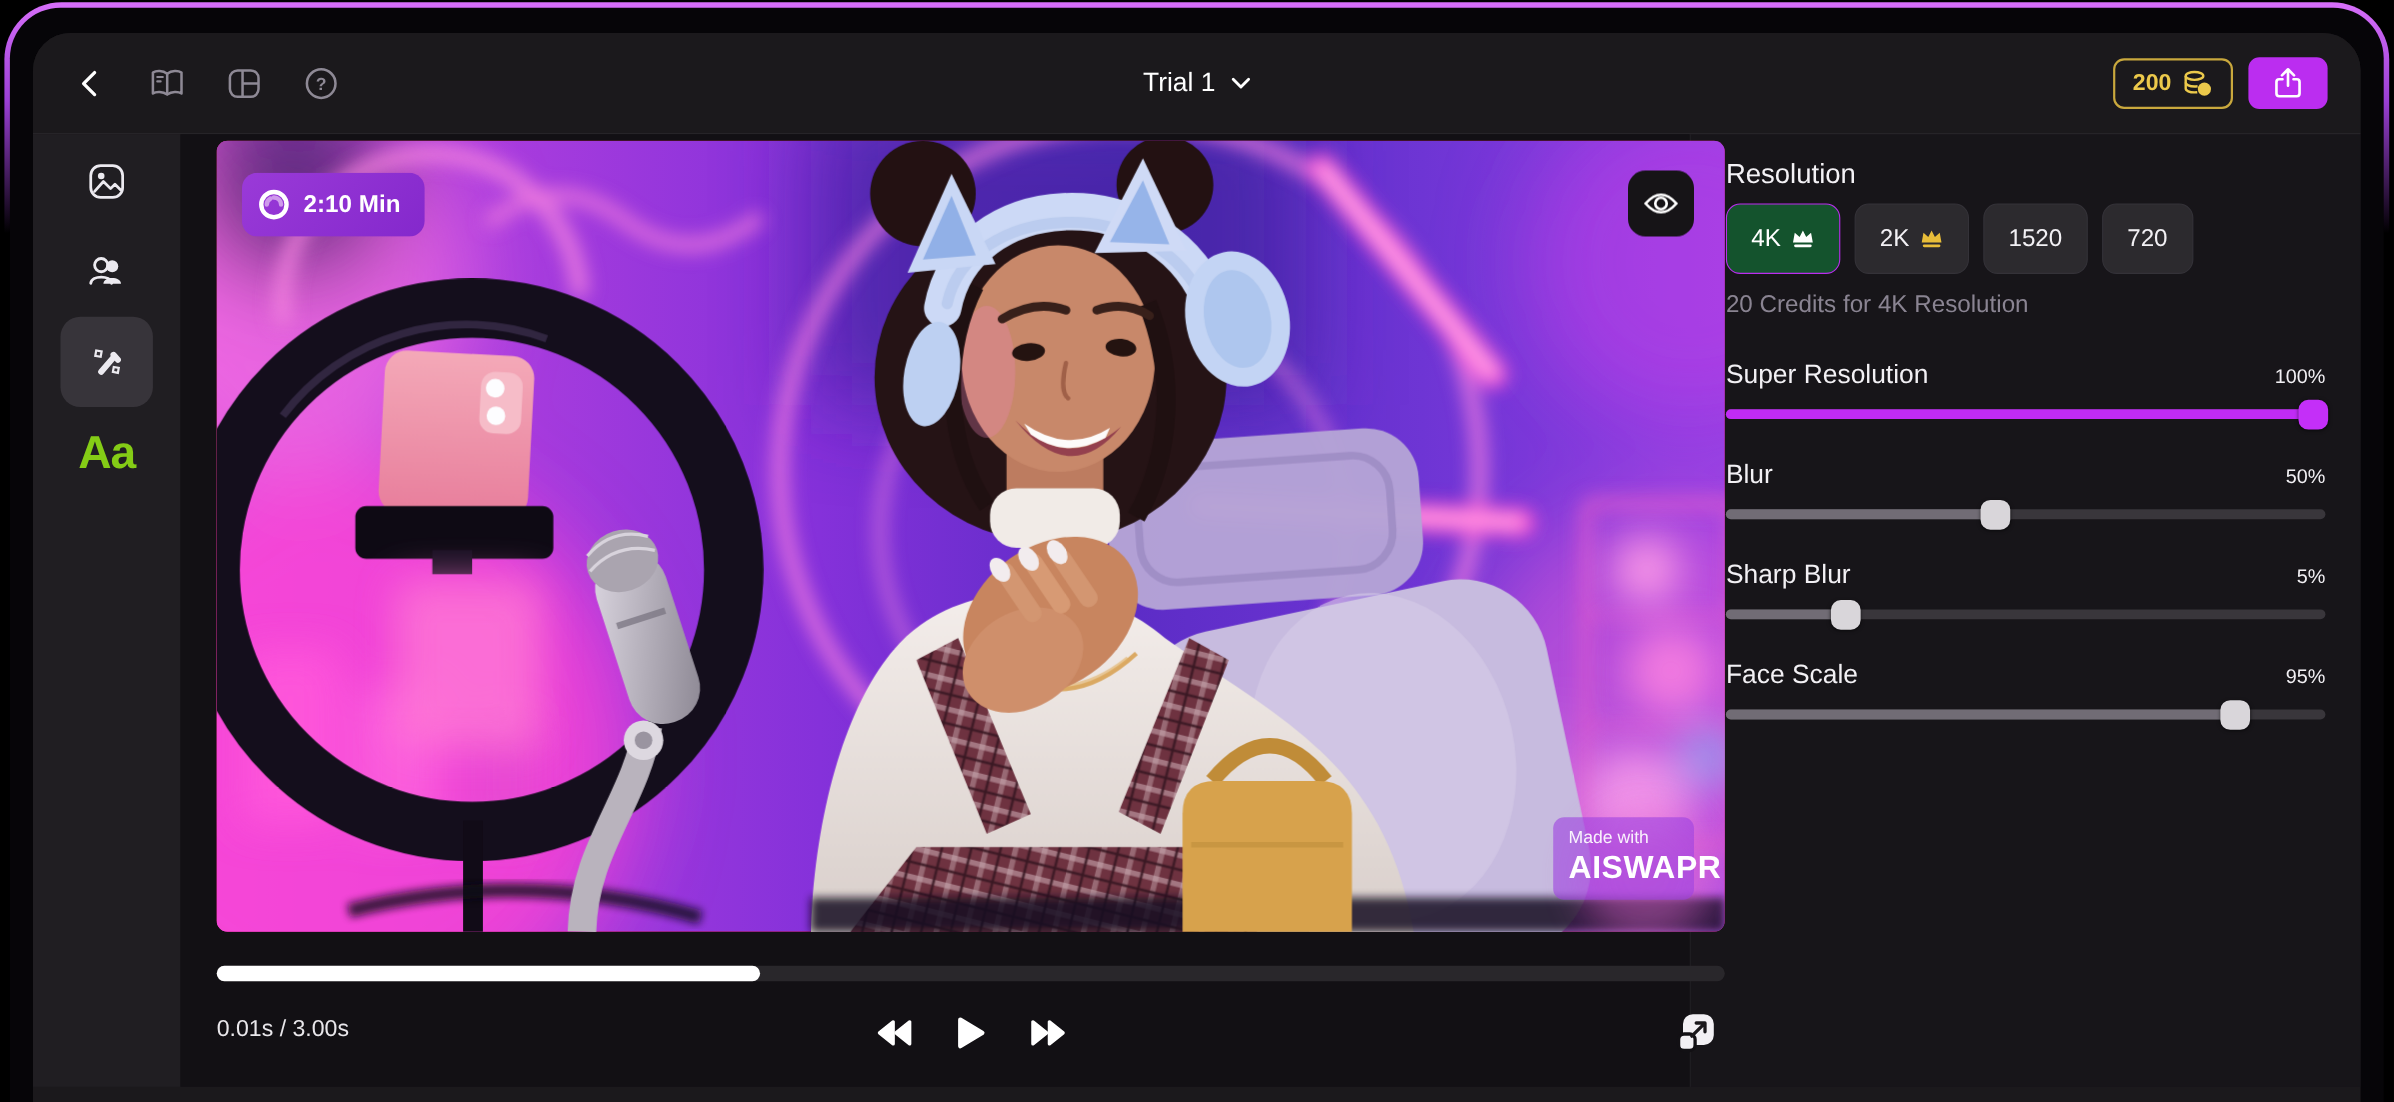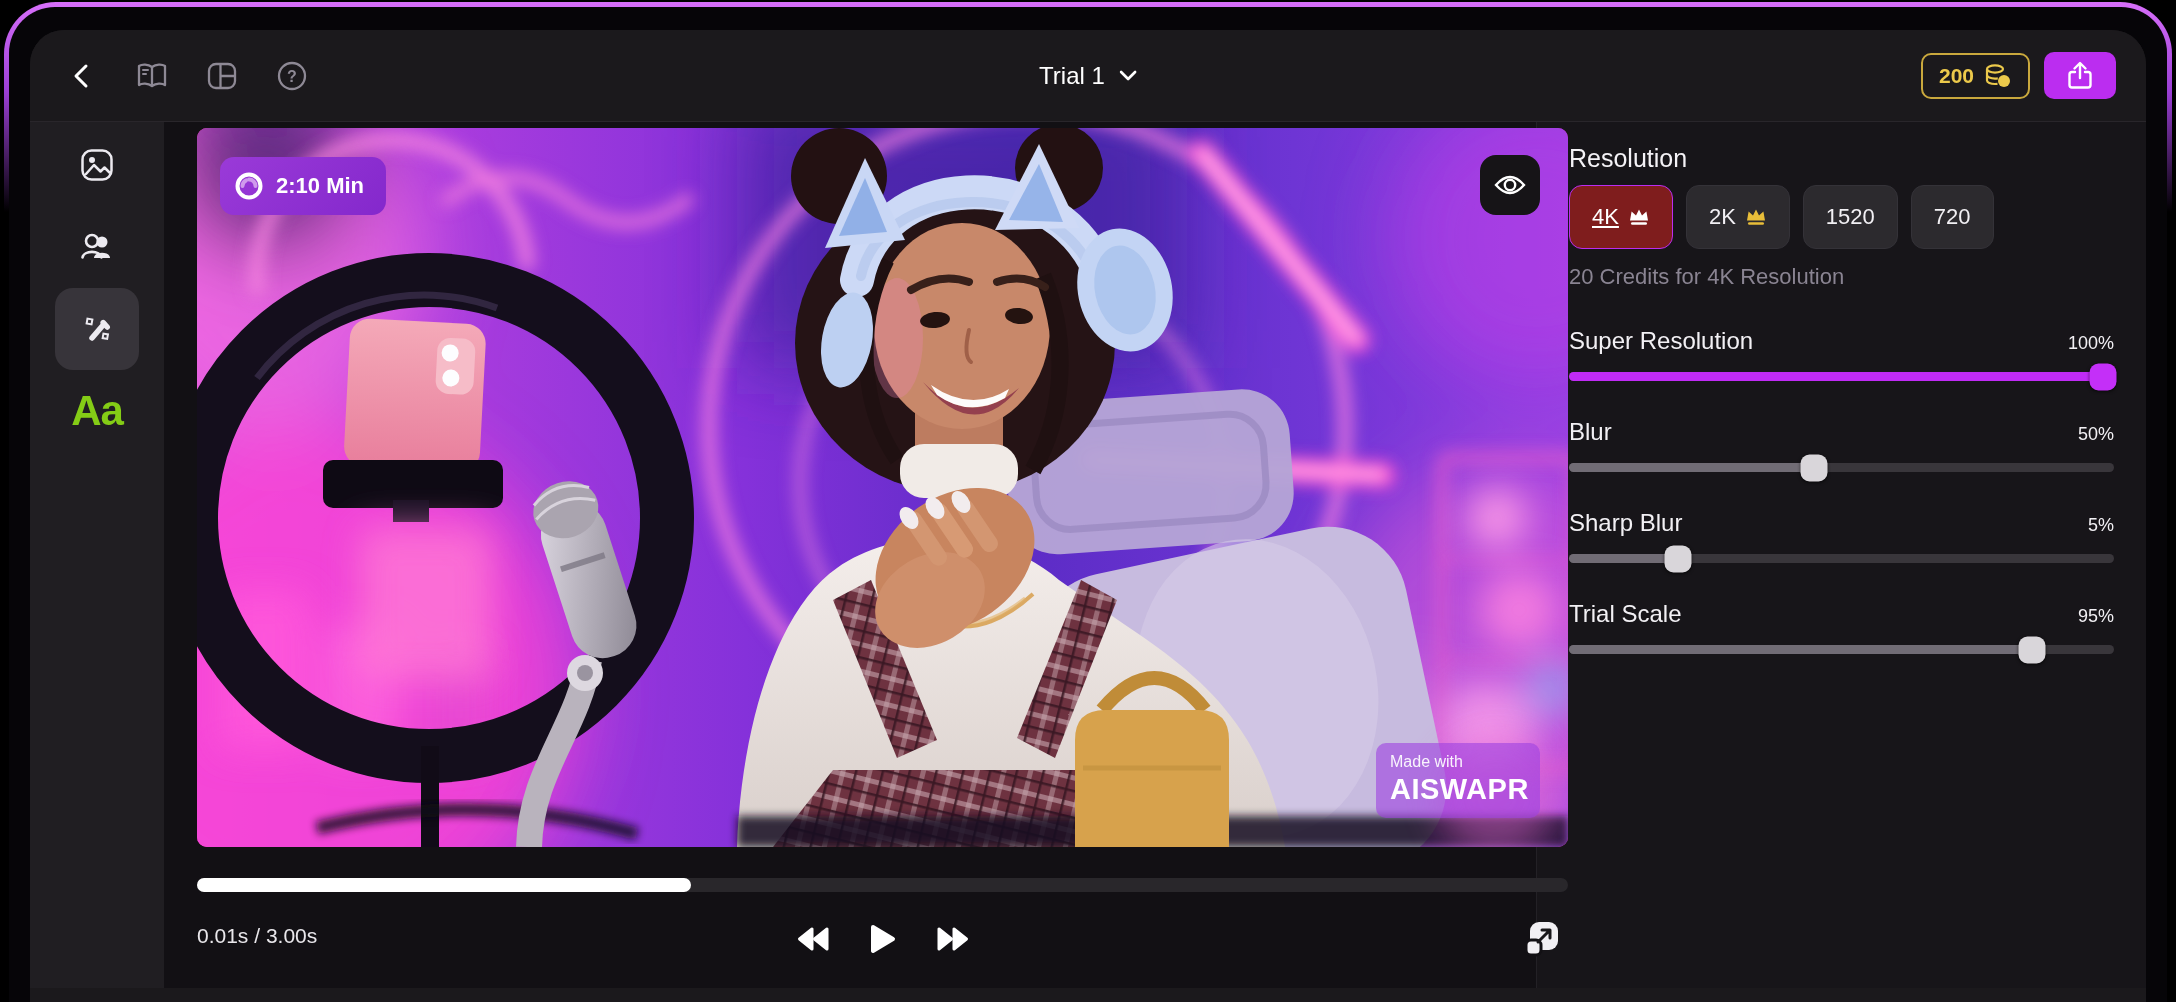--- a/index.html
+++ b/index.html
@@ -40,21 +40,21 @@
   .stage { flex:1; background:#121014; position:relative; }
   .video { position:absolute; left:33px; top:6px; width:1371px; height:719px;
     border-radius:10px; overflow:hidden; background:#be185d; }
   .video svg.scene { position:absolute; inset:0; display:block; }
 
   .dur-badge { position:absolute; left:23px; top:29px; height:58px; padding:0 22px 0 14px;
     background:linear-gradient(135deg,#9a3ad8,#8428cc); border-radius:14px;
     display:flex; align-items:center; gap:12px; color:#fff; font-size:22px; font-weight:bold; cursor:pointer; }
   .eye-btn { position:absolute; right:28px; top:27px; width:60px; height:60px;
     background:#161417; border-radius:16px; display:flex; align-items:center; justify-content:center; cursor:pointer; }
-  .watermark { position:absolute; right:28px; bottom:29px; width:164px; padding:10px 14px 12px;
+  .watermark { position:absolute; right:28px; bottom:29px; width:128px; padding:10px 14px 12px;
     background:rgba(158,68,224,0.62); border-radius:10px; color:#fff; }
   .watermark .wm-small { font-size:16px; opacity:.92; }
   .watermark .wm-brand { font-size:29px; font-weight:bold; letter-spacing:.5px; margin-top:2px; }
 
   .timeline { position:absolute; left:33px; top:756px; width:1371px; height:14px;
     border-radius:7px; background:#29272b; cursor:pointer; }
   .timeline .fill { height:100%; background:#fff; border-radius:7px; }
 
   .ctl-row { position:absolute; left:33px; top:790px; width:1371px; height:54px; }
   .time-display { position:absolute; left:0; top:12px; color:#e9e7eb; font-size:21px; }
@@ -64,21 +64,21 @@
   .expand-btn { position:absolute; right:6px; top:6px; cursor:pointer; }
 
   
   .panel { width:610px; background:#171519; border-left:1px solid #232126;
     padding:22px 32px 0 32px; }
   .panel h2 { color:#f4f2f6; font-size:25px; font-weight:normal; }
   .res-row { display:flex; gap:13px; margin-top:12px; }
   .res-btn { height:64px; border-radius:13px; background:#2c2a2e; color:#f2f0f4;
     font-size:22px; display:flex; align-items:center; justify-content:center; gap:9px;
     padding:0 22px; cursor:pointer; border:1px solid #343238; }
-  .res-btn.selected { background:#7f1d1d; border-color:#bb2df0; color:#fff;text-decoration:underline; }
+  .res-btn.selected { background:#14532d; border-color:#bb2df0; color:#fff; }
   .res-note { margin-top:15px; color:#8a8492; font-size:22px; }
 
   .slider-group { margin-top:37px; }
   .slider-group:first-of-type { margin-top:35px; }
   .sl-head { display:flex; align-items:baseline; justify-content:space-between; }
   .sl-label { color:#f2f0f4; font-size:24px; }
   .sl-value { color:#f2f0f4; font-size:18px; }
   .track { position:relative; margin-top:17px; height:9px; border-radius:5px; background:#39363b; }
   .track .tfill { position:absolute; left:0; top:0; height:100%; border-radius:5px; background:#716c75; }
   .track.accent .tfill { background:#c02bf5; }
@@ -464,21 +464,21 @@
               <span class="sl-value">5%</span>
             </div>
             <div class="track">
               <div class="tfill" style="width: 20%;"></div>
               <div class="thumb" style="left: 20%;"></div>
             </div>
           </div>
 
           <div class="slider-group">
             <div class="sl-head">
-              <span class="sl-label">Trial Scale</span>
+              <span class="sl-label">Face Scale</span>
               <span class="sl-value">95%</span>
             </div>
             <div class="track">
               <div class="tfill" style="width: 85%;"></div>
               <div class="thumb" style="left: 85%;"></div>
             </div>
           </div>
         </aside>
       </div>
     </div>

